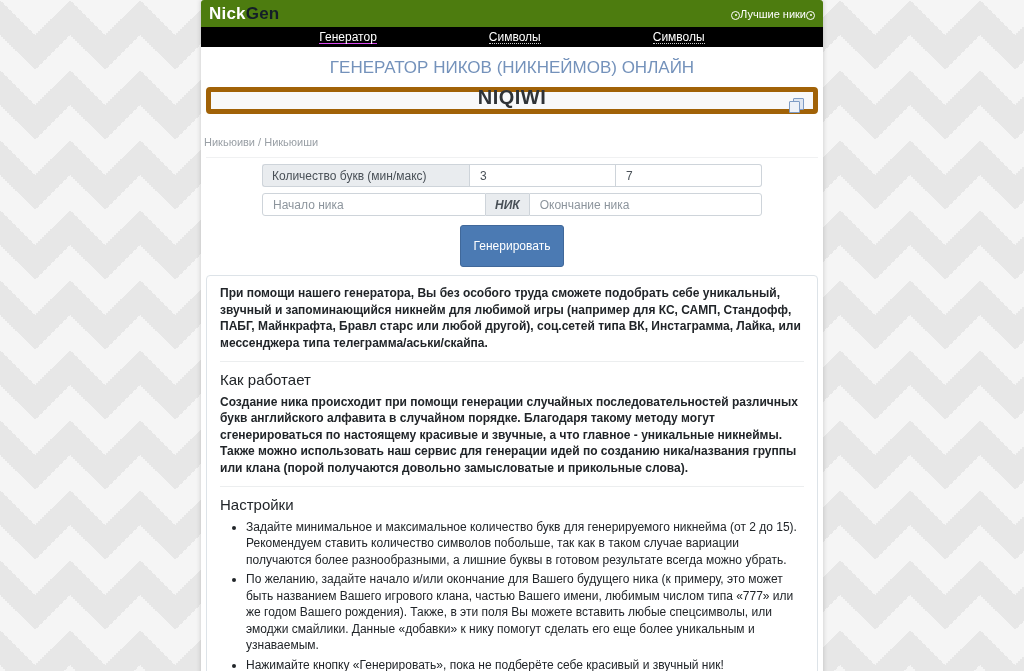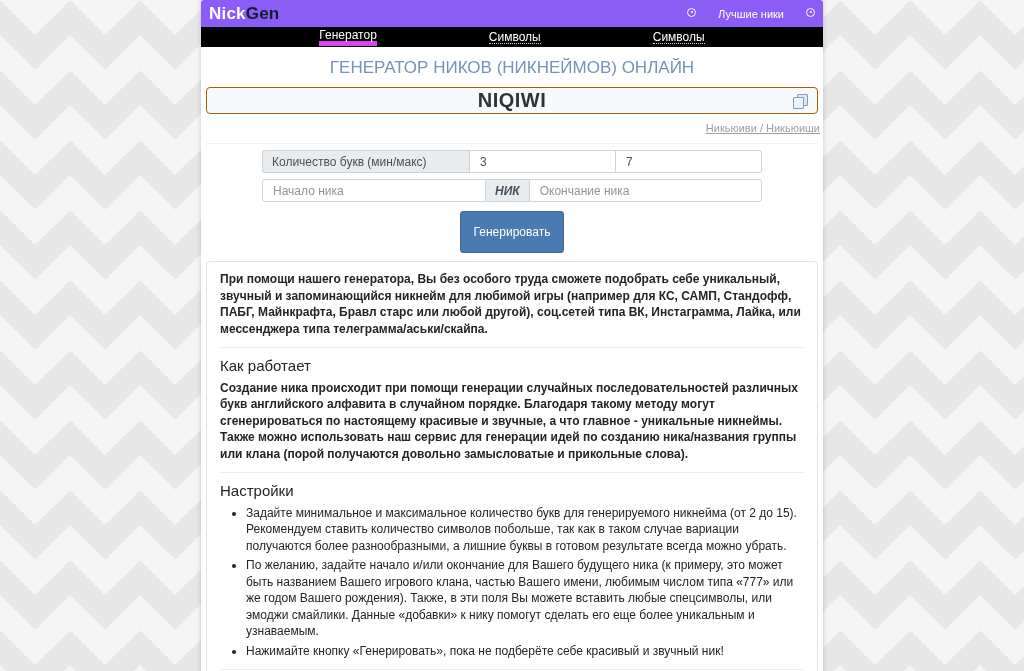--- a/index.html
+++ b/index.html
@@ -14,52 +14,52 @@
       linear-gradient(315deg, #f5f5f5 25%, #e7e7e7 25%);
     background-position: 35px 0, 35px 0, 0 0, 0 0;
     background-size: 70px 70px;
     background-repeat: repeat;
     color: #212529;
   }
   .site { width: 622px; margin: 0 auto; box-shadow: 0 0 5px rgba(0,0,0,.18); }
 
   
   .topbar {
-    height: 27px; background: #8b5cf6; border-radius: 3px 3px 0 0;
+    height: 27px; background: #4d7c0f; border-radius: 3px 3px 0 0;
     display: flex; align-items: center; justify-content: space-between;
     padding: 0 8px;
   }
   .logo { font-size: 17px; font-weight: bold; letter-spacing: .2px; cursor: pointer; text-decoration: none; }
   .logo .p1 { color: #ffffff; }
   .logo .p2 { color: #141e28; }
-  .best { display: flex; align-items: flex-start; gap: 22px; color: #fff; font-size: 11px; cursor: pointer; text-decoration: none; }
+  .best { display: flex; align-items: flex-end; gap: 0; color: #fff; font-size: 11px; cursor: pointer; text-decoration: none; }
   .gear { position: relative; width: 9px; height: 9px; border: 1px solid #fff; border-radius: 50%; display: inline-block; }
   .gear::after { content:""; position:absolute; left:2.5px; top:2.5px; width:2px; height:2px; background:#fff; border-radius:50%; }
 
   
   .nav { height: 20px; background: #000; display: flex; align-items: center; justify-content: center; gap: 112px; }
   .nav a { color: #fff; font-size: 12px; text-decoration: none; cursor: pointer; line-height: 1; }
-  .nav a.active { border-bottom: 5px solid #d946ef; }
+  .nav a.active { border-bottom: 1px solid #d946ef; }
   .nav a.pseudo { border-bottom: 1px dotted #cfcfcf; }
 
   
   .card { background: #fff; padding: 8px 3px 5px; }
   h1.page-title { font-size: 17px; font-weight: 400; color: #7492bb; text-align: center; margin: 3px 0 9px; }
 
   .result-box {
     position: relative; height: 27px; margin: 0 2px;
-    background: #f8f9fa; border: 1px solid #a16207; border-radius: 4px;
-    display: flex; align-items: center; justify-content: center;
+    background: #f8f9fa; border: 5px solid #a16207; border-radius: 4px;
+    display: flex; align-items: flex-end; justify-content: center;
   }
   .result-text { font-size: 20px; font-weight: 600; color: #2f3337; letter-spacing: .5px; }
   .copy { position: absolute; right: 9px; top: 6px; width: 15px; height: 15px; cursor: pointer; }
   .copy::before { content:""; position:absolute; right:0; top:0; width:9px; height:10px; border:1px solid #7e9cc5; background:#dfe7f2; border-radius:1px; }
   .copy::after  { content:""; position:absolute; left:0; bottom:0; width:9px; height:10px; border:1px solid #7e9cc5; background:#eef2f8; border-radius:1px; }
 
-  .translit { margin-top: 8px; text-align: right; font-size: 11px; color: #9aa0a6; text-decoration: underline; }
+  .translit { margin-top: 22px; text-align: left; font-size: 11px; color: #9aa0a6; }
   .mention  { margin-top: 2px;  text-align: center; font-size: 11px; color: #9aa0a6; }
 
   hr.sep { border: none; border-top: 1px solid #f0f1f2; margin: 9px 2px 6px; }
 
   
   .form { width: 500px; margin: 0 auto; }
   .igroup { display: flex; height: 23px; margin-bottom: 6px; }
   .addon {
     background: #e9ecef; border: 1px solid #ced4da; color: #495057;
     font-size: 12px; display: flex; align-items: center; padding: 0 9px; white-space: nowrap;

